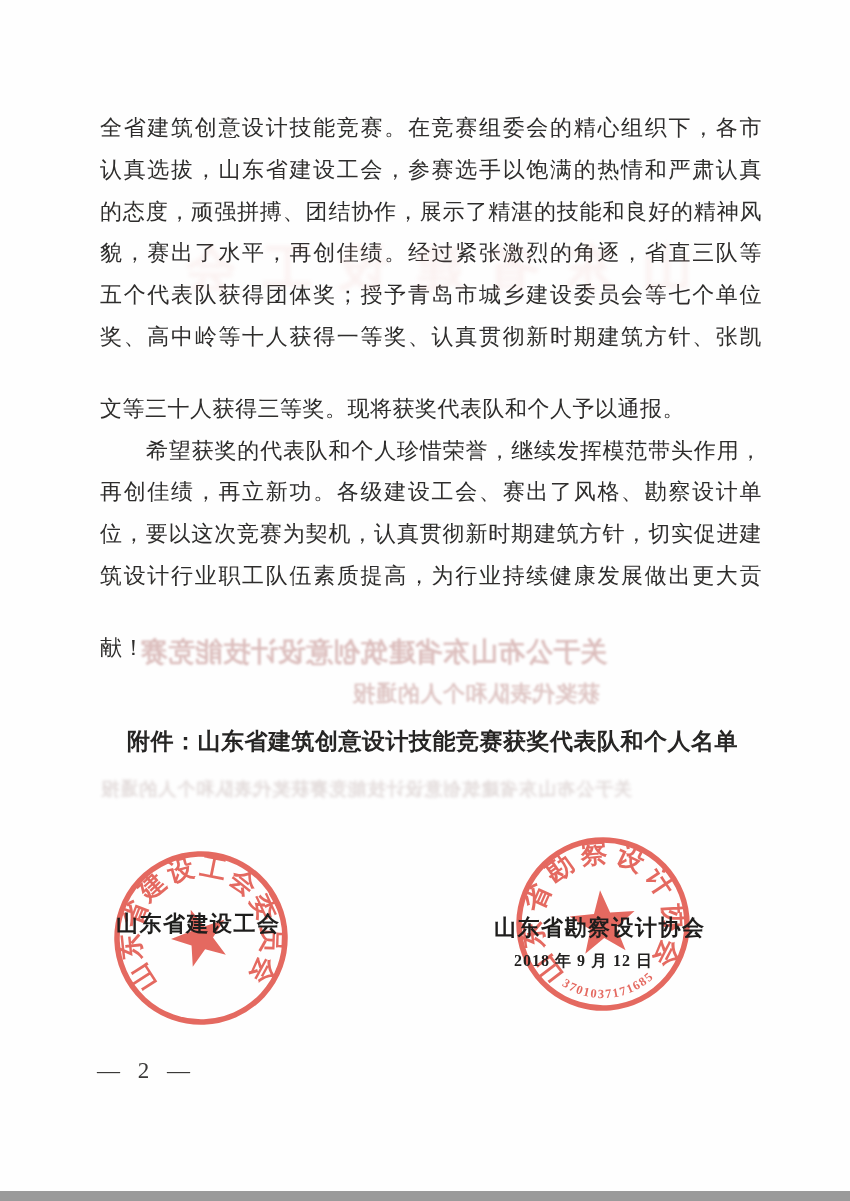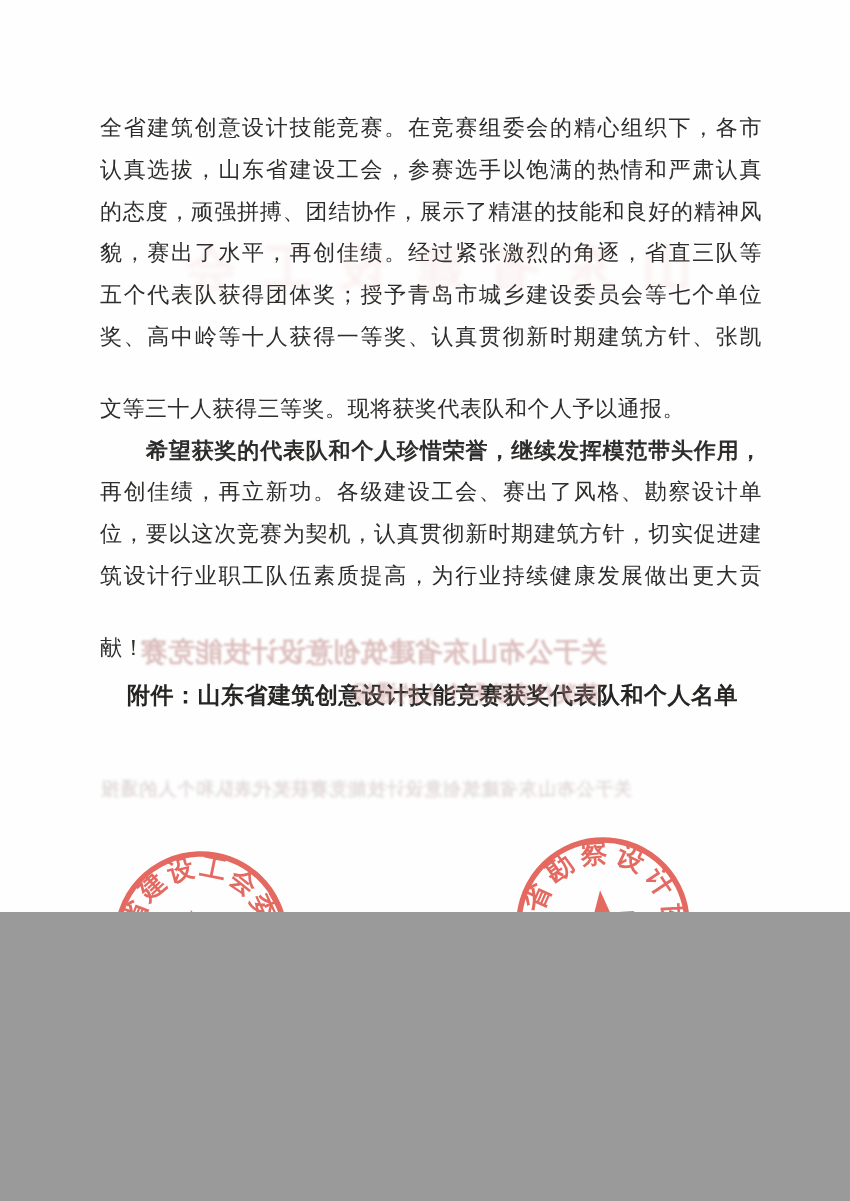--- a/index.html
+++ b/index.html
@@ -1,20 +1,20 @@
 <!DOCTYPE html>
 <html><head>
 <meta charset="utf-8">
 <style>
   * { margin: 0; padding: 0; box-sizing: border-box; }
   html, body { background: #9a9a9a; }
   .page {
     position: relative;
     width: 850px;
-    height: 912px;
+    height: 1191px;
     margin: 0 auto;
     background: #fefefe;
     overflow: hidden;
     font-family: "Liberation Serif", "DejaVu Serif", serif;
     color: #2b2b2b;
   }
 
   
   .body-block {
     position: absolute;
@@ -31,26 +31,26 @@
     text-align-last: justify;
     text-justify: inter-character;
     white-space: nowrap;
     overflow: visible;
     color: #2e2d2c;
   }
   .bodyline.last {
     text-align-last: left;
     margin-top: 30px;
   }
-  .bodyline.indent { text-indent: 46px; font-weight: bold; }
+  .bodyline.indent { text-indent: 46px; }
 
   .attachment {
     position: absolute;
     left: 127px;
-    top: 680px;
+    top: 726px;
     font-size: 23px;
     font-weight: 700;
     letter-spacing: 0.5px;
     color: #262524;
   }
 
   
   .sig {
     position: absolute;
     font-size: 22px;

